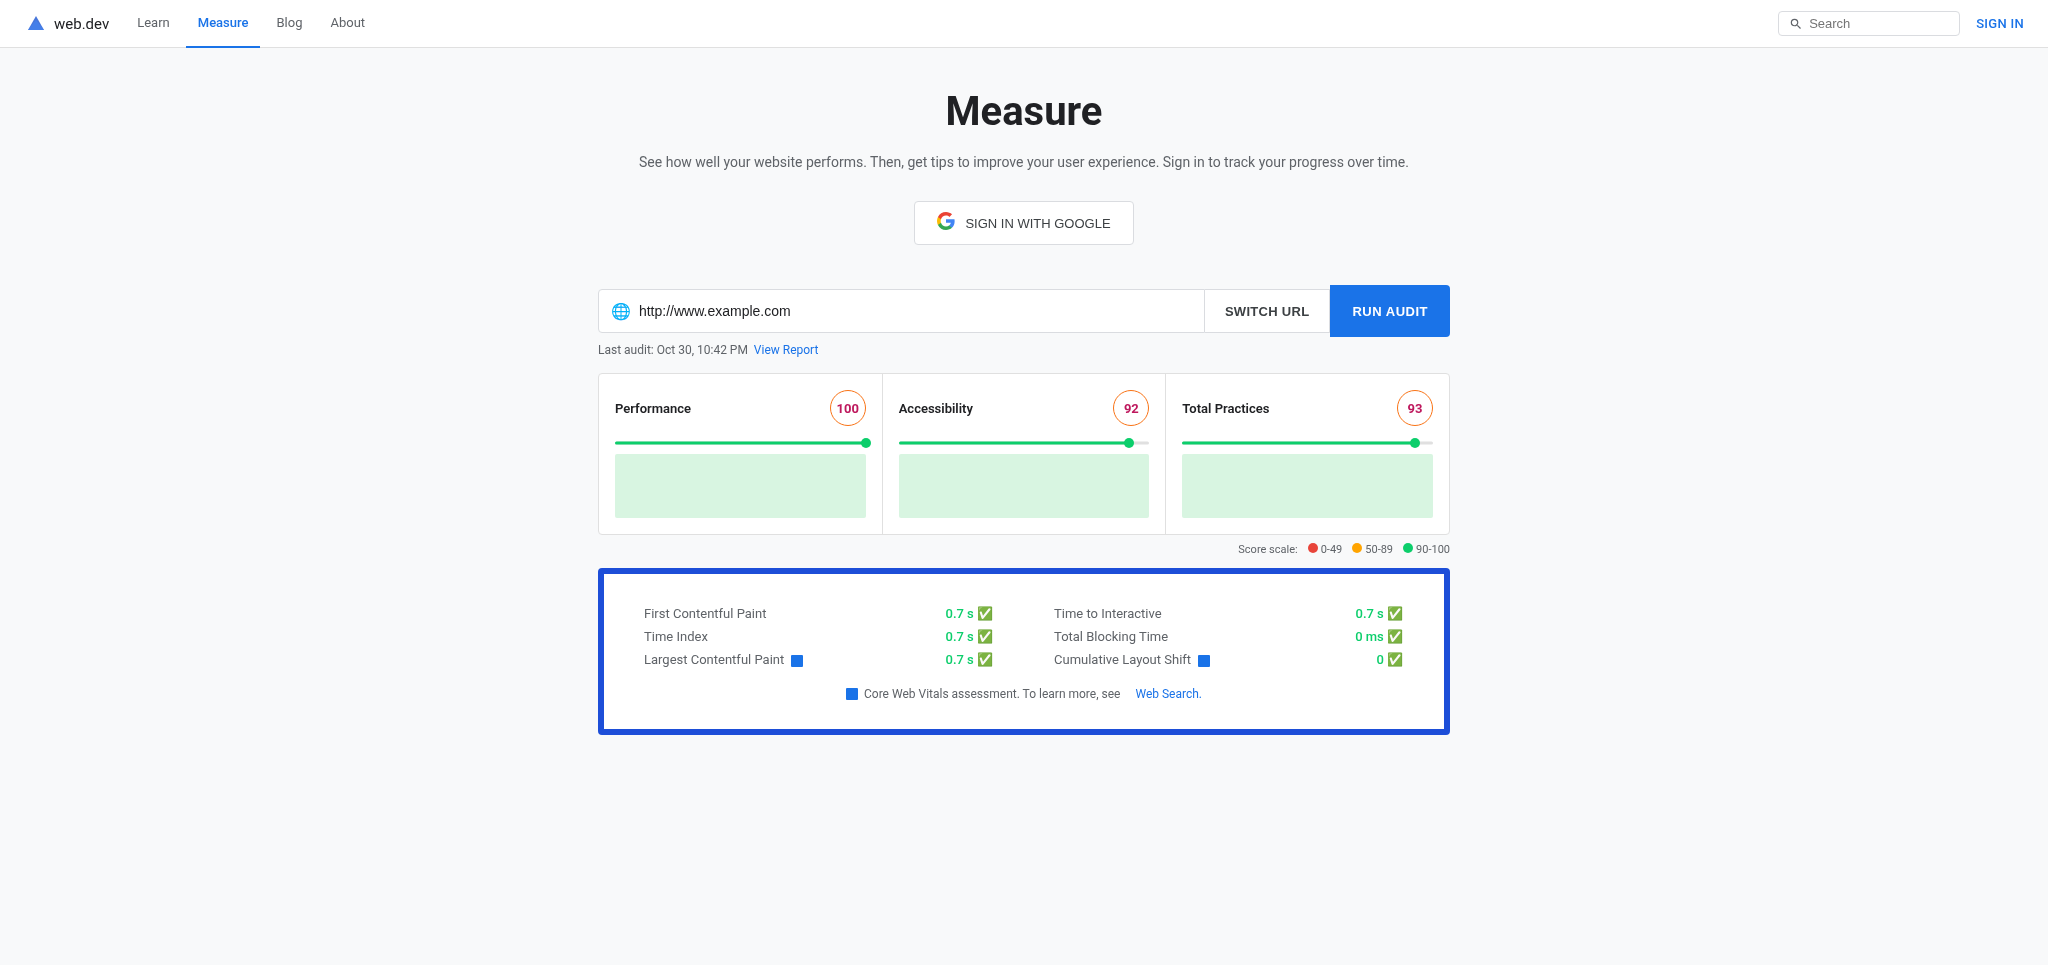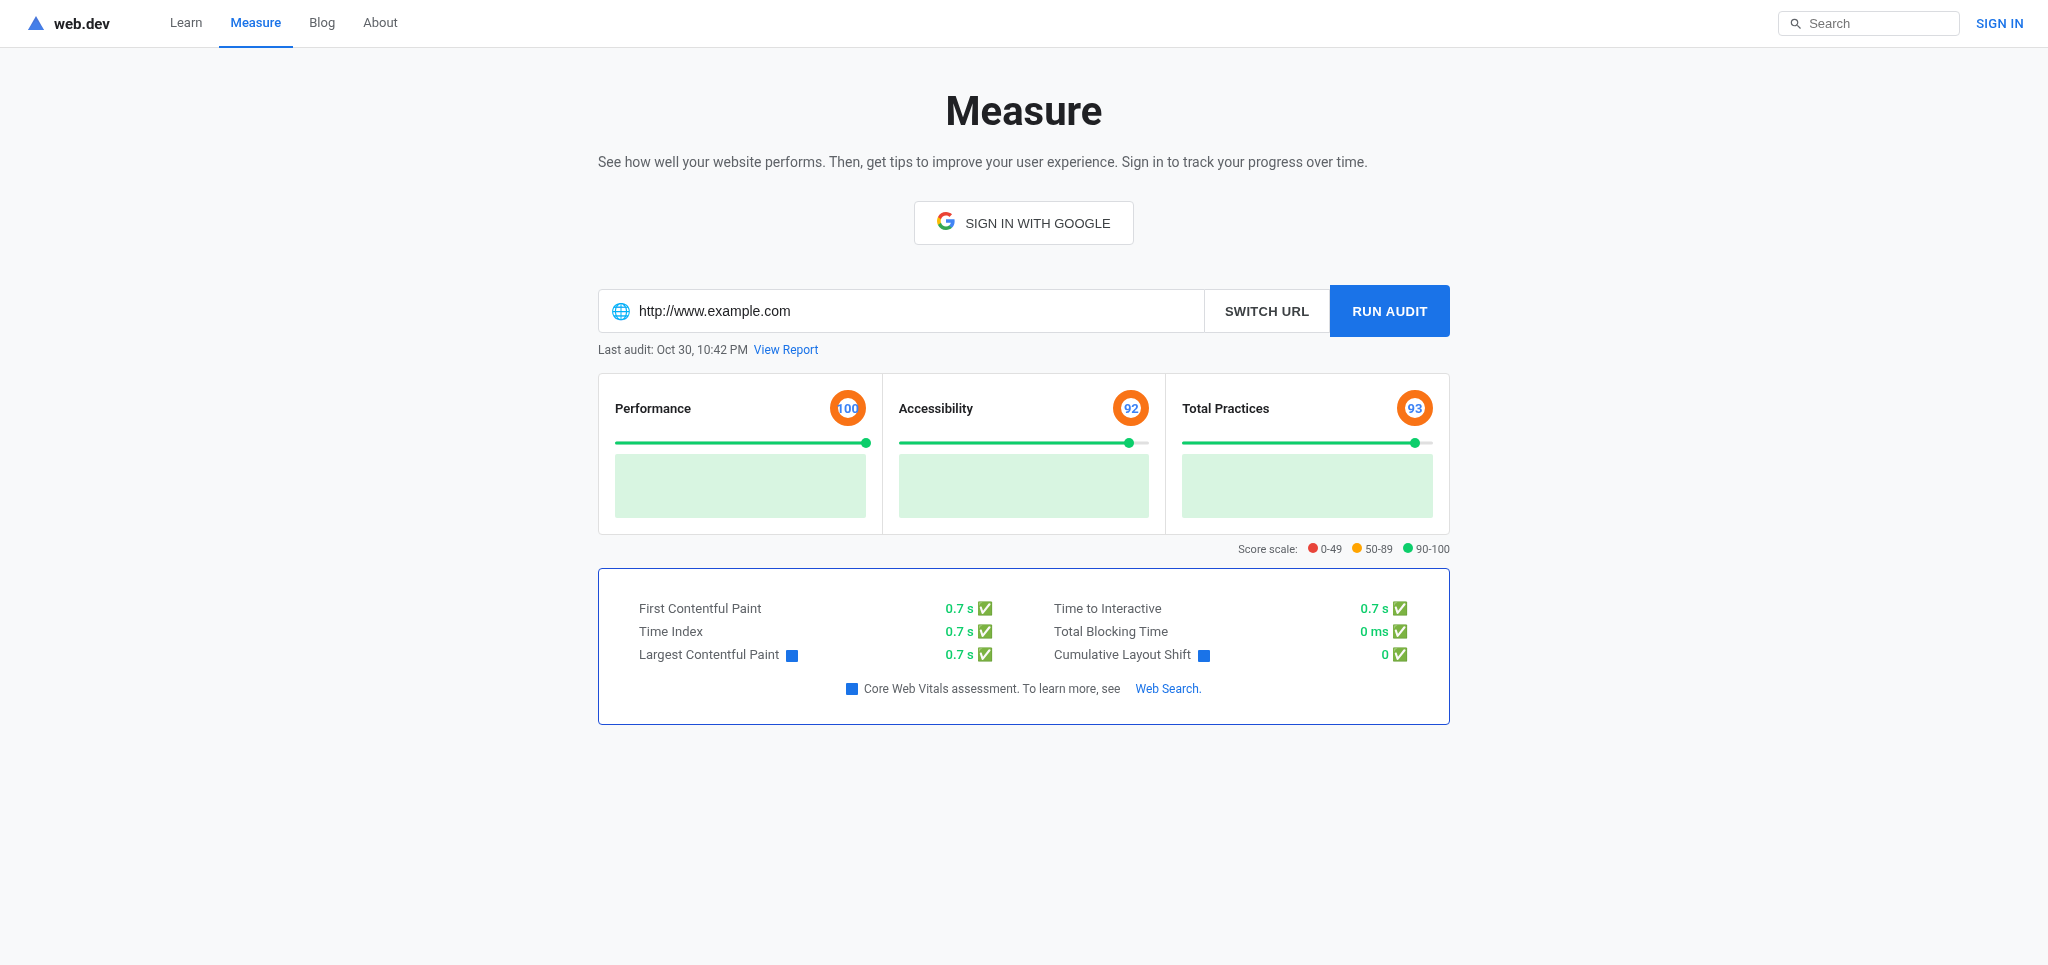--- a/index.html
+++ b/index.html
@@ -3,36 +3,36 @@
   <meta charset="utf-8">
   <style>
     * { box-sizing: border-box; margin: 0; padding: 0; }
     body { font-family: -apple-system, BlinkMacSystemFont, 'Segoe UI', Roboto, sans-serif; background: #f8f9fa; color: #202124; font-size: 14px; }
 
     
     .navbar {
       display: flex; align-items: center; padding: 0 24px; height: 48px;
       background: #fff; border-bottom: 1px solid #e0e0e0; position: sticky; top: 0; z-index: 100;
     }
-    .navbar-logo { display: flex; align-items: center; gap: 6px; text-decoration: none; color: #202124; font-weight: 700; font-size: 15px; margin-right: 48px; }
+    .navbar-logo { display: flex; align-items: center; gap: 6px; text-decoration: none; color: #202124; font-weight: 400; font-size: 15px; margin-right: 16px; }
     .logo-icon { width: 24px; height: 24px; }
     .navbar-links { display: flex; gap: 4px; flex: 1; }
     .nav-link { padding: 0 12px; height: 48px; display: flex; align-items: center; text-decoration: none; color: #5f6368; font-size: 13px; border-bottom: 2px solid transparent; }
     .nav-link.active { color: #1a73e8; border-bottom-color: #1a73e8; font-weight: 500; }
     .navbar-right { display: flex; align-items: center; gap: 16px; }
     .search-box { display: flex; align-items: center; border: 1px solid #dadce0; border-radius: 4px; padding: 4px 10px; gap: 6px; }
     .search-box input { border: none; outline: none; font-size: 13px; width: 140px; background: transparent; }
     .search-icon-svg { width: 14px; height: 14px; fill: #5f6368; }
     .signin-btn { font-size: 13px; font-weight: 500; color: #1a73e8; cursor: pointer; letter-spacing: 0.3px; }
 
     
     .main { max-width: 900px; margin: 0 auto; padding: 40px 24px 60px; }
 
     .page-title { text-align: center; font-size: 40px; font-weight: 700; color: #202124; margin-bottom: 16px; }
-    .page-subtitle { font-size: 14px; color: #5f6368; line-height: 1.6; margin-bottom: 28px; }
+    .page-subtitle { text-align: center; font-size: 14px; color: #5f6368; line-height: 1.6; margin-bottom: 28px; }
 
     .signin-google-btn {
       display: flex; align-items: center; gap: 10px; margin: 0 auto 40px;
       padding: 10px 22px; border: 1px solid #dadce0; border-radius: 4px;
       background: #fff; cursor: pointer; font-size: 13px; font-weight: 500; color: #3c4043;
     }
     .google-g { font-size: 16px; }
 
     
     .url-section { margin-bottom: 16px; }
@@ -58,35 +58,35 @@
     .last-audit a { color: #1a73e8; text-decoration: none; }
 
     
     .score-cards { display: flex; gap: 0; border: 1px solid #e0e0e0; border-radius: 4px; background: #fff; margin-bottom: 8px; overflow: hidden; }
     .score-card { flex: 1; padding: 16px; border-right: 1px solid #e0e0e0; }
     .score-card:last-child { border-right: none; }
     .score-card-header { display: flex; align-items: center; justify-content: space-between; margin-bottom: 14px; }
     .score-card-title { font-size: 13px; font-weight: 600; color: #202124; }
     .score-circle {
       width: 36px; height: 36px; border-radius: 50%;
-      border: 8px solid #f97316; display: flex; align-items: center; justify-content: center;
-      font-size: 13px; font-weight: 700; color: #3b82f6;
+      border: 1px solid #f97316; display: flex; align-items: center; justify-content: center;
+      font-size: 13px; font-weight: 700; color: #be185d;
     }
     .score-bar-wrap { margin-bottom: 8px; position: relative; height: 6px; }
     .score-bar-track { height: 3px; background: #e0e0e0; border-radius: 2px; position: absolute; top: 50%; transform: translateY(-50%); width: 100%; }
     .score-bar-fill { height: 3px; background: #0cce6b; border-radius: 2px; position: absolute; top: 50%; transform: translateY(-50%); }
     .score-bar-dot { width: 10px; height: 10px; border-radius: 50%; background: #0cce6b; position: absolute; top: 50%; transform: translateY(-50%); margin-left: -5px; }
     .score-thumb { width: 100%; height: 64px; background: #d8f5e1; border-radius: 2px; margin-top: 8px; }
 
     
     .score-scale { text-align: right; font-size: 11px; color: #5f6368; margin-bottom: 12px; display: flex; align-items: flex-end; justify-content: flex-end; gap: 10px; }
     .scale-dot { width: 10px; height: 10px; border-radius: 50%; display: inline-block; margin-right: 3px; }
 
     
-    .metrics-panel { border: 1px solid #1d4ed8; border-radius: 4px; background: #fff; padding: 28px 40px; }
+    .metrics-panel { border: 6px solid #1d4ed8; border-radius: 4px; background: #fff; padding: 28px 40px; }
     .metrics-grid { display: grid; grid-template-columns: 1fr 1fr; gap: 12px 60px; margin-bottom: 16px; }
     .metric-row { display: flex; align-items: center; justify-content: space-between; padding: 4px 0; }
     .metric-name { font-size: 13px; color: #5f6368; }
     .metric-value { font-size: 13px; color: #0cce6b; font-weight: 500; display: flex; align-items: center; gap: 4px; }
     .metric-check { color: #0cce6b; font-size: 13px; }
     .metric-badge { width: 12px; height: 12px; background: #1a73e8; display: inline-block; border-radius: 1px; }
     .core-vitals-note { font-size: 12px; color: #5f6368; text-align: center; display: flex; align-items: center; justify-content: center; gap: 6px; }
     .core-vitals-note a { color: #1a73e8; text-decoration: none; }
     .core-vitals-badge { width: 12px; height: 12px; background: #1a73e8; display: inline-block; border-radius: 1px; }
   </style>

